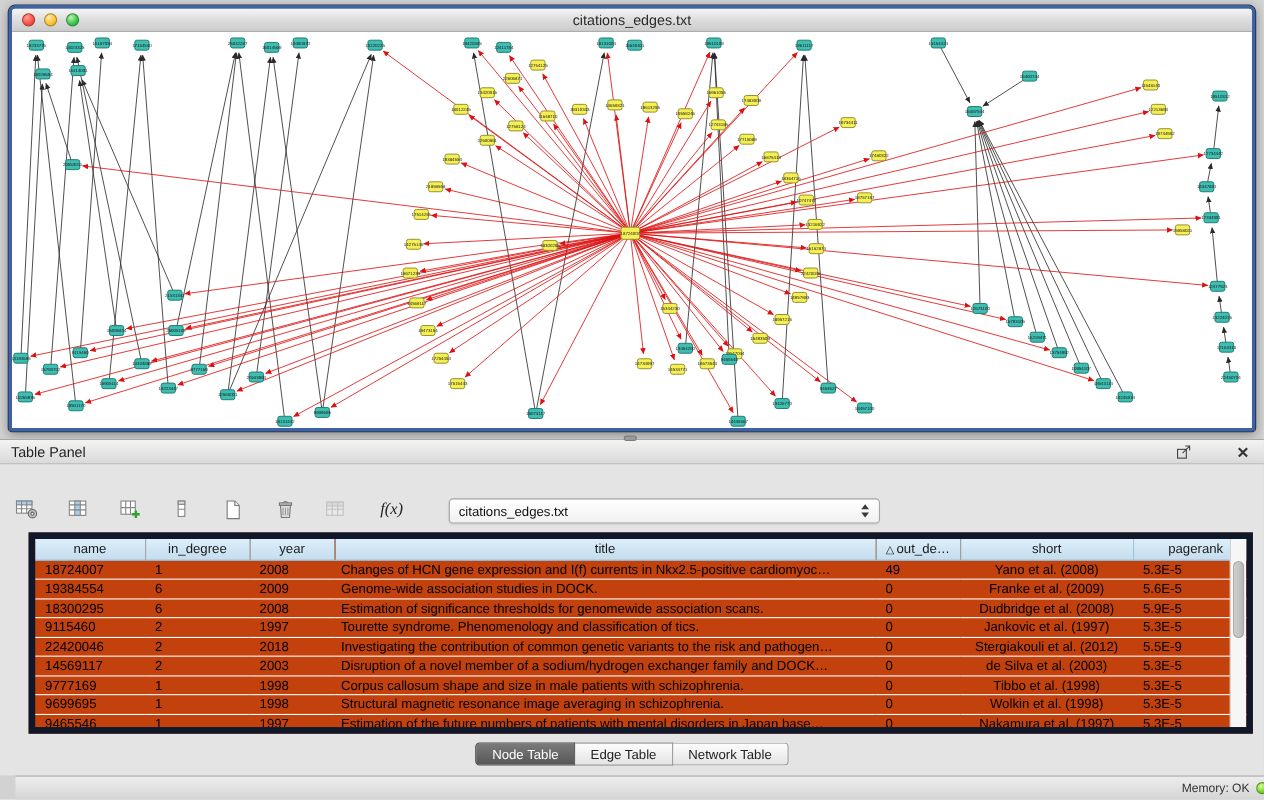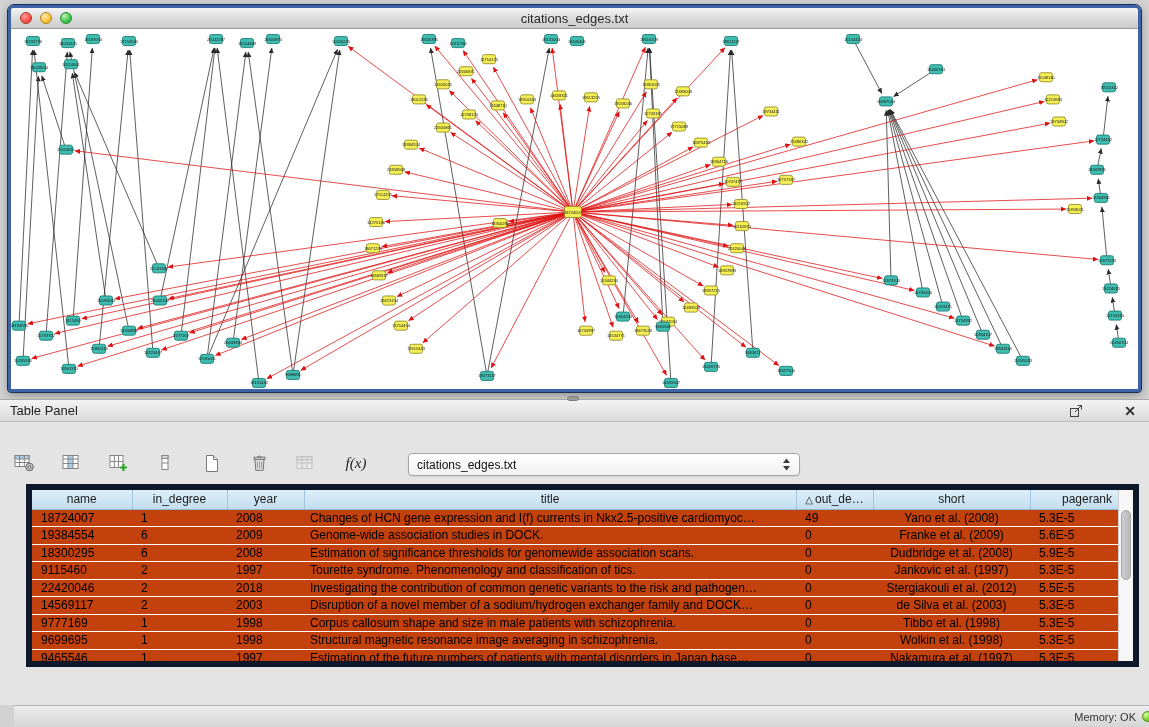--- a/index.html
+++ b/index.html
@@ -844,21 +844,21 @@
             <td>Jankovic et al. (1997)</td>
             <td>5.3E-5</td>
           </tr>
           <tr>
             <td>22420046</td>
             <td>2</td>
             <td>2018</td>
             <td>Investigating the contribution of common genetic variants to the risk and pathogen…</td>
             <td>0</td>
             <td>Stergiakouli et al. (2012)</td>
-            <td>5.5E-5</td>
+            <td>5.5E-9</td>
           </tr>
           <tr>
             <td>14569117</td>
             <td>2</td>
             <td>2003</td>
             <td>Disruption of a novel member of a sodium/hydrogen exchanger family and DOCK…</td>
             <td>0</td>
             <td>de Silva et al. (2003)</td>
             <td>5.3E-5</td>
           </tr>
@@ -898,18 +898,23 @@
             <td>Hescheler et al. (1997)</td>
             <td>5.3E-5</td>
           </tr>
         </tbody>
     </table>
     <div class="vscrollbar">
       <div class="vthumb"></div>
     </div>
   </div>
 
+  <div class="tabbar">
+    <div class="tab active">Node Table</div>
+    <div class="tab">Edge Table</div>
+    <div class="tab">Network Table</div>
+  </div>
 </div>
 
 <div class="statusbar">
   <span>Memory: OK</span>
   <span class="mem-dot"></span>
 </div>
 
 </body></html>

